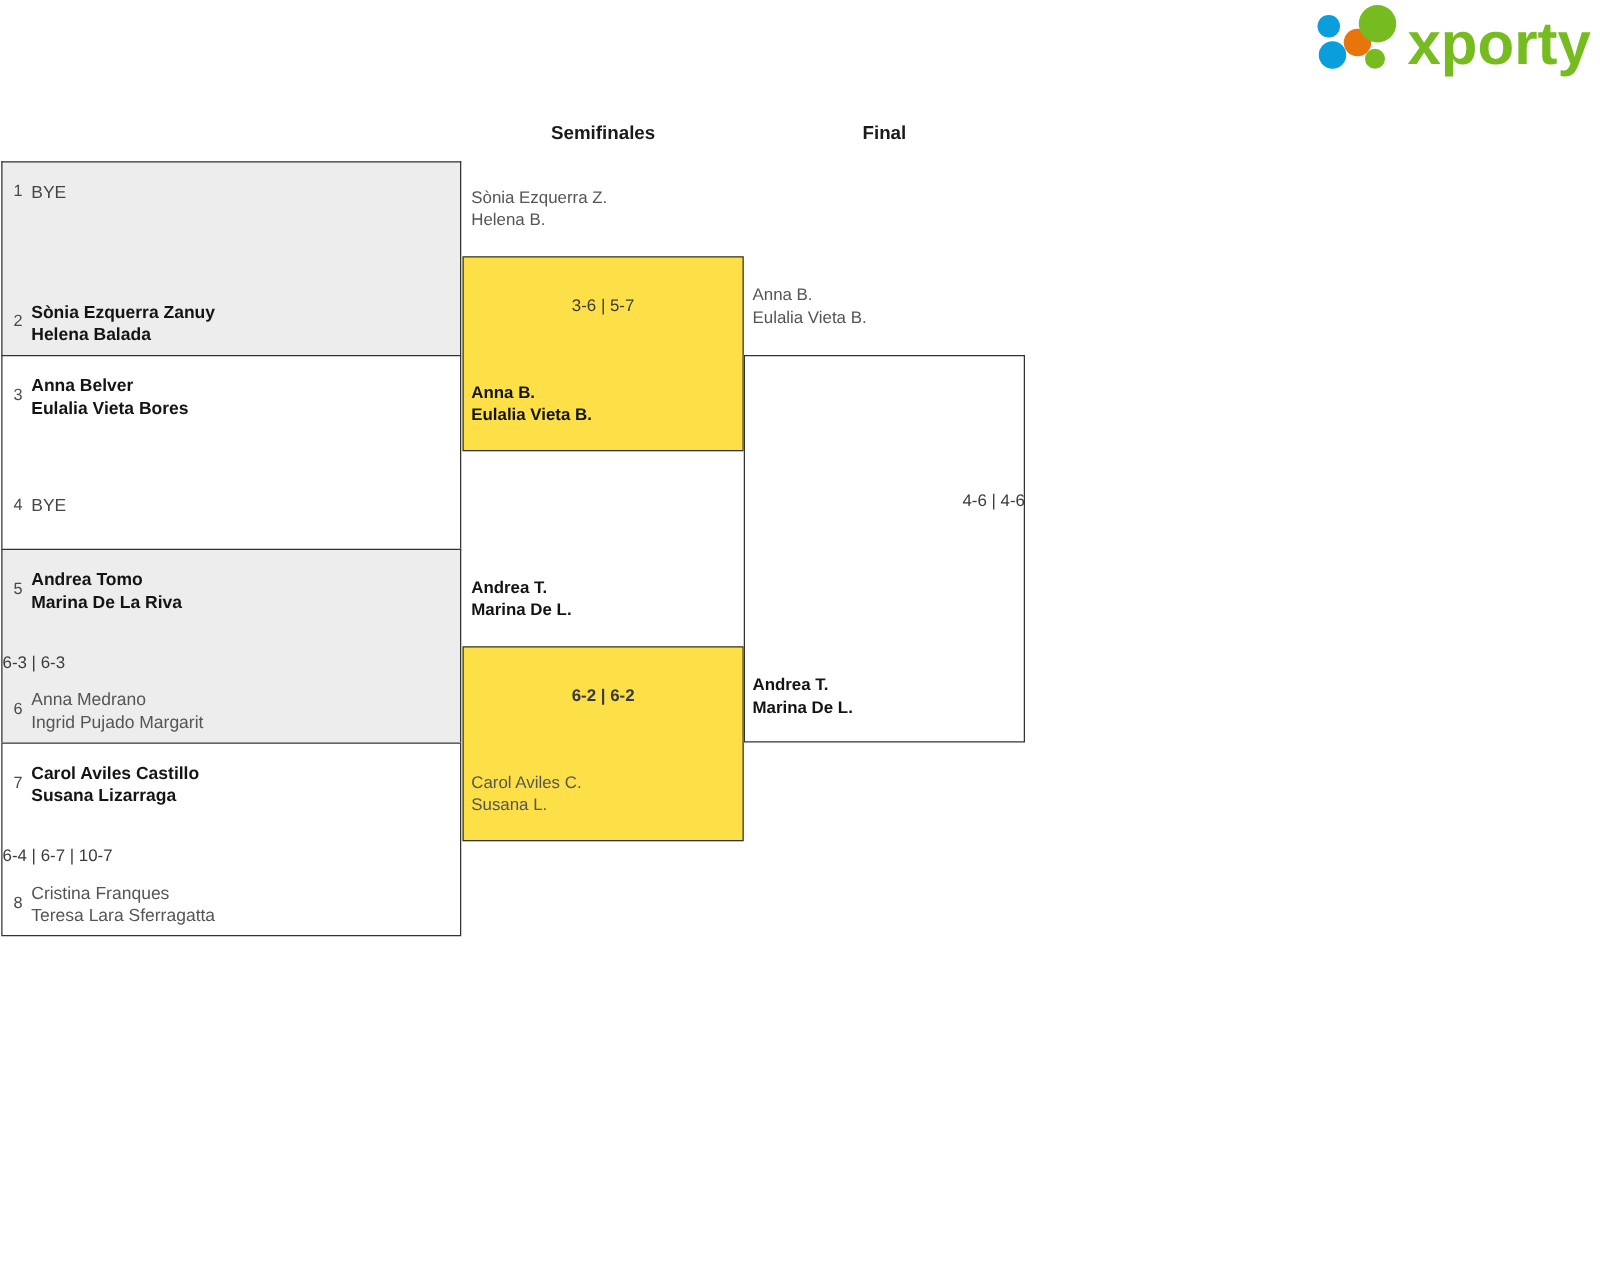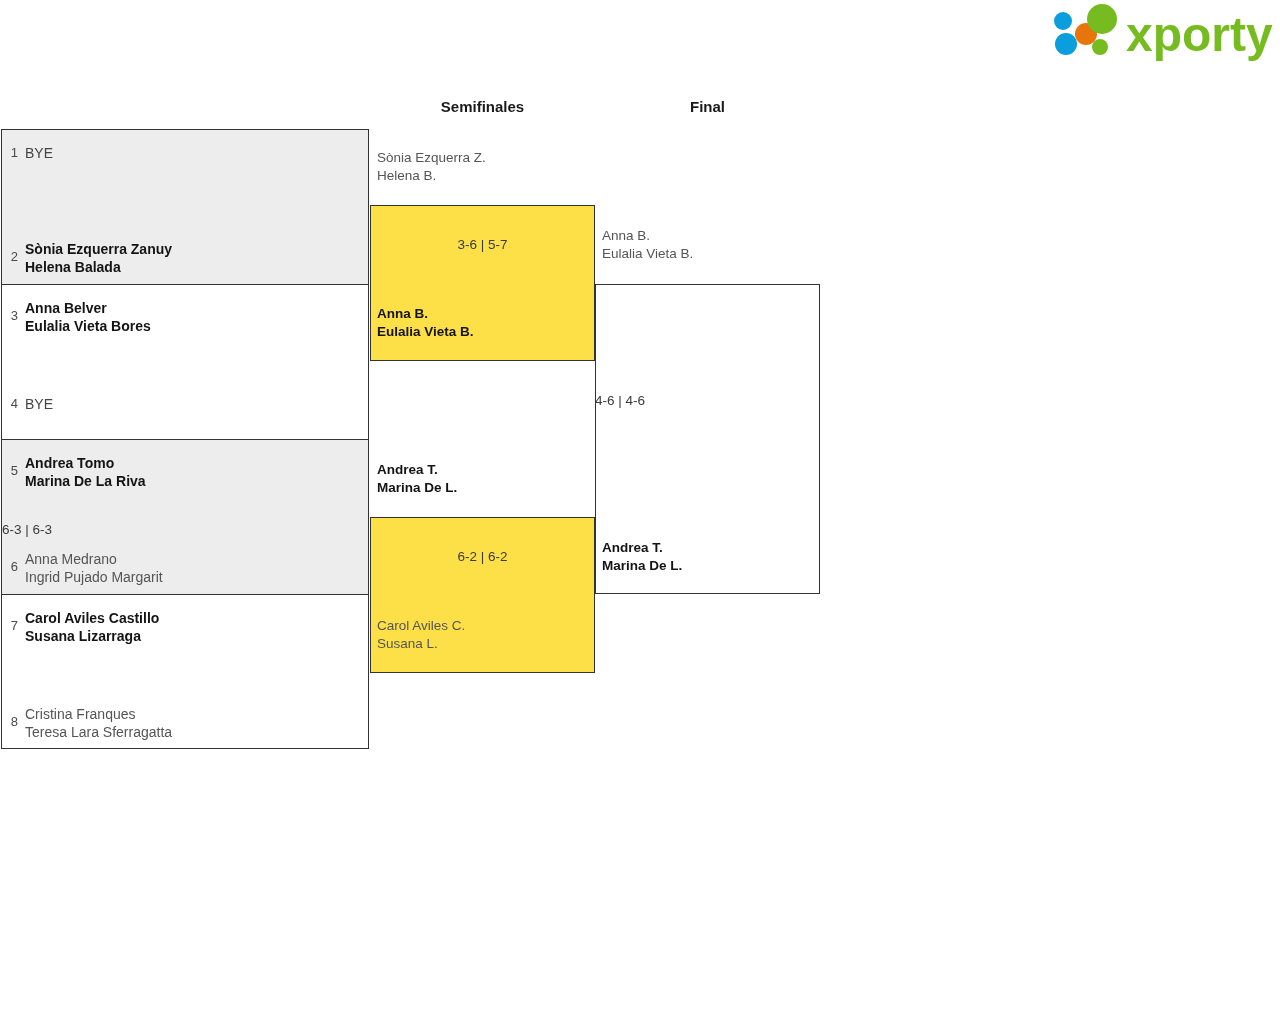--- a/index.html
+++ b/index.html
@@ -70,21 +70,21 @@
     position: absolute; left: 0; top: 81px; width: 368px;
     text-align: left; font-size: 13.5px; color: #3a3a3a; line-height: 18px;
   }
 
   
   .sf-box {
     position: absolute; left: 370px; width: 225px; height: 156px;
     border: 1px solid #333333; background: #fde047;
   }
   #sf0 { top: 205px; }
-  #sf1 { top: 517px; }
+  #sf1 { top: 517px; font-weight: bold; }
   .sf-score {
     position: absolute; left: 0; top: 30px; width: 223px;
     text-align: center; font-size: 13.5px; color: #3a3a3a; line-height: 18px;
   }
   .sf-label {
     position: absolute; left: 377px; width: 218px;
     font-size: 13.5px; line-height: 18px;
   }
   .sf-label .n { display: block; white-space: nowrap; }
   .sf-label.winner { font-weight: bold; color: #141414; }
@@ -94,21 +94,21 @@
   #sf1-upper { top: 461px; }
   #sf1-lower { top: 617px; }
 
   
   .fin-box {
     position: absolute; left: 595px; top: 284px; width: 225px; height: 310px;
     border: 1px solid #333333; background: #ffffff;
   }
   .fin-score {
     position: absolute; left: 595px; top: 392px; width: 225px;
-    text-align: left; font-size: 13.5px; color: #3a3a3a; line-height: 18px;
+    text-align: right; font-size: 13.5px; color: #3a3a3a; line-height: 18px;
   }
   .fin-label {
     position: absolute; left: 602px; width: 215px;
     font-size: 13.5px; line-height: 18px;
   }
   .fin-label .n { display: block; white-space: nowrap; }
   .fin-label.winner { font-weight: bold; color: #141414; }
   .fin-label.loser  { font-weight: normal; color: #555555; }
   #fin-upper { top: 227px; }
   #fin-lower { top: 539px; }
@@ -190,20 +190,21 @@
     </div>
 
     <div class="qf-box plain last" id="qf3">
       <div class="slot slot-top winner">
         <span class="seedno low">7</span>
         <span class="names">
           <span class="n">Carol Aviles Castillo</span>
           <span class="n">Susana Lizarraga</span>
         </span>
       </div>
+      <div class="qf-score">6-4 | 6-7 | 10-7</div>
       <div class="slot slot-bottom loser">
         <span class="seedno low">8</span>
         <span class="names">
           <span class="n">Cristina Franques</span>
           <span class="n">Teresa Lara Sferragatta</span>
         </span>
       </div>
     </div>
   </div>
 

